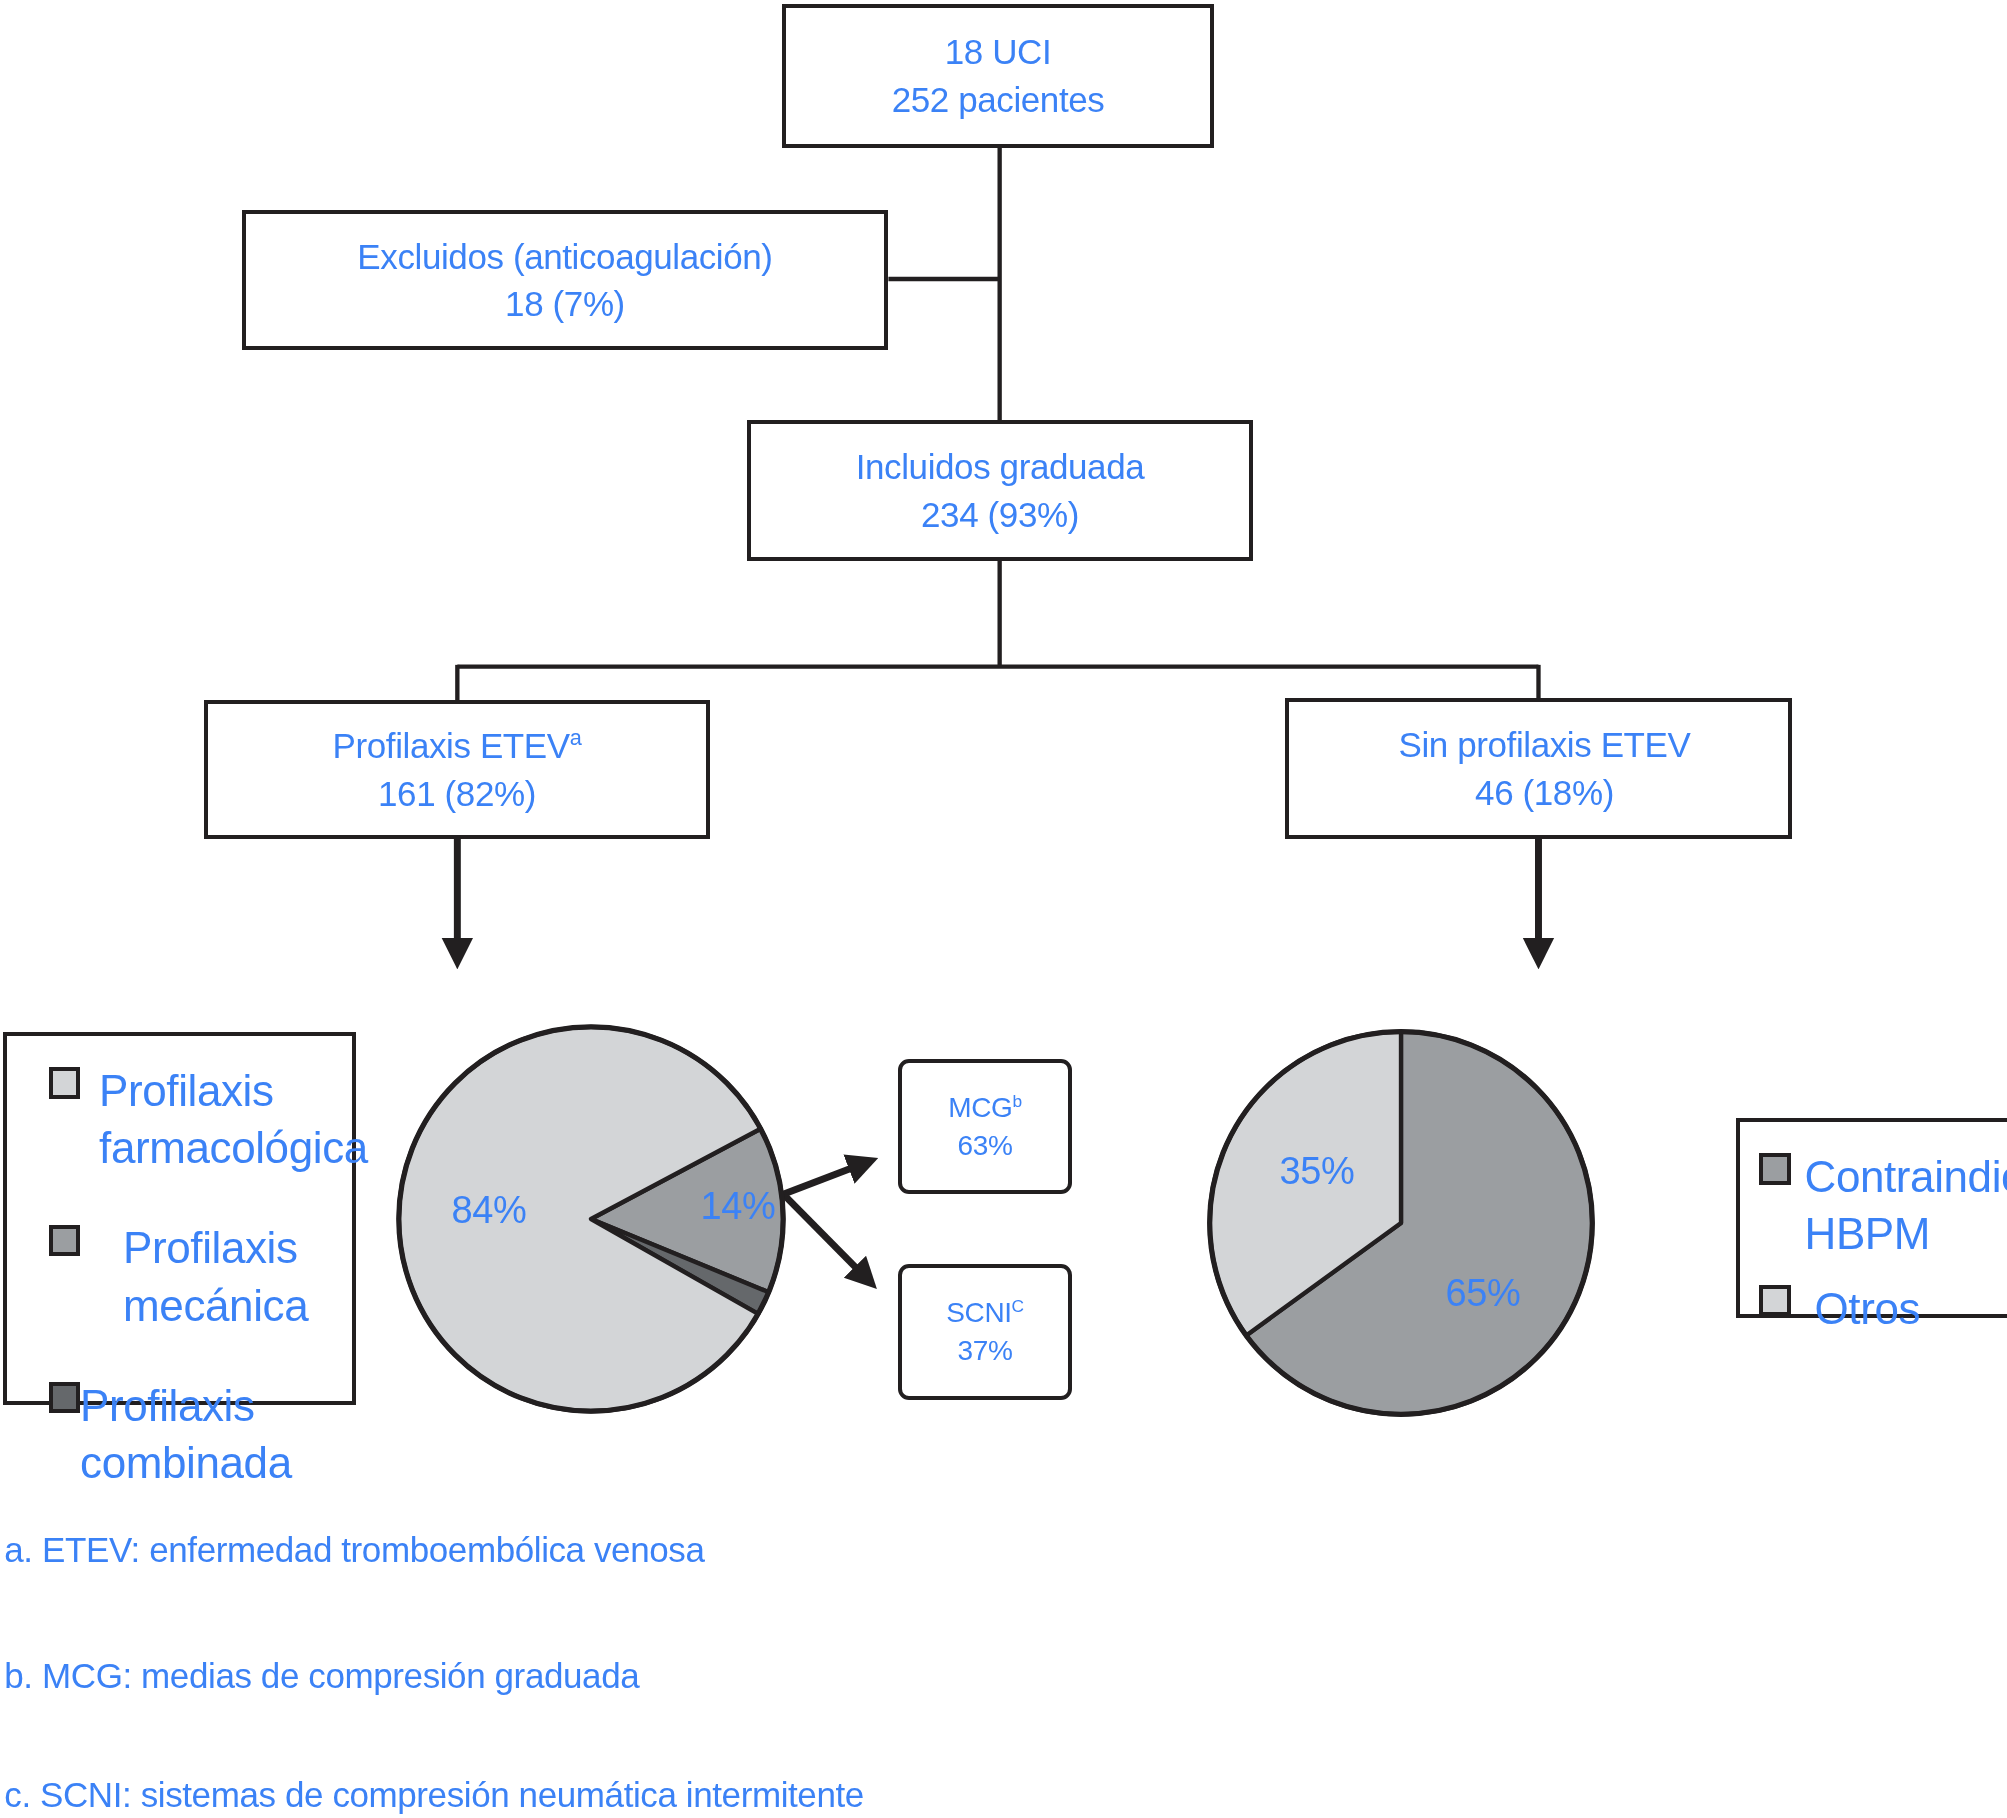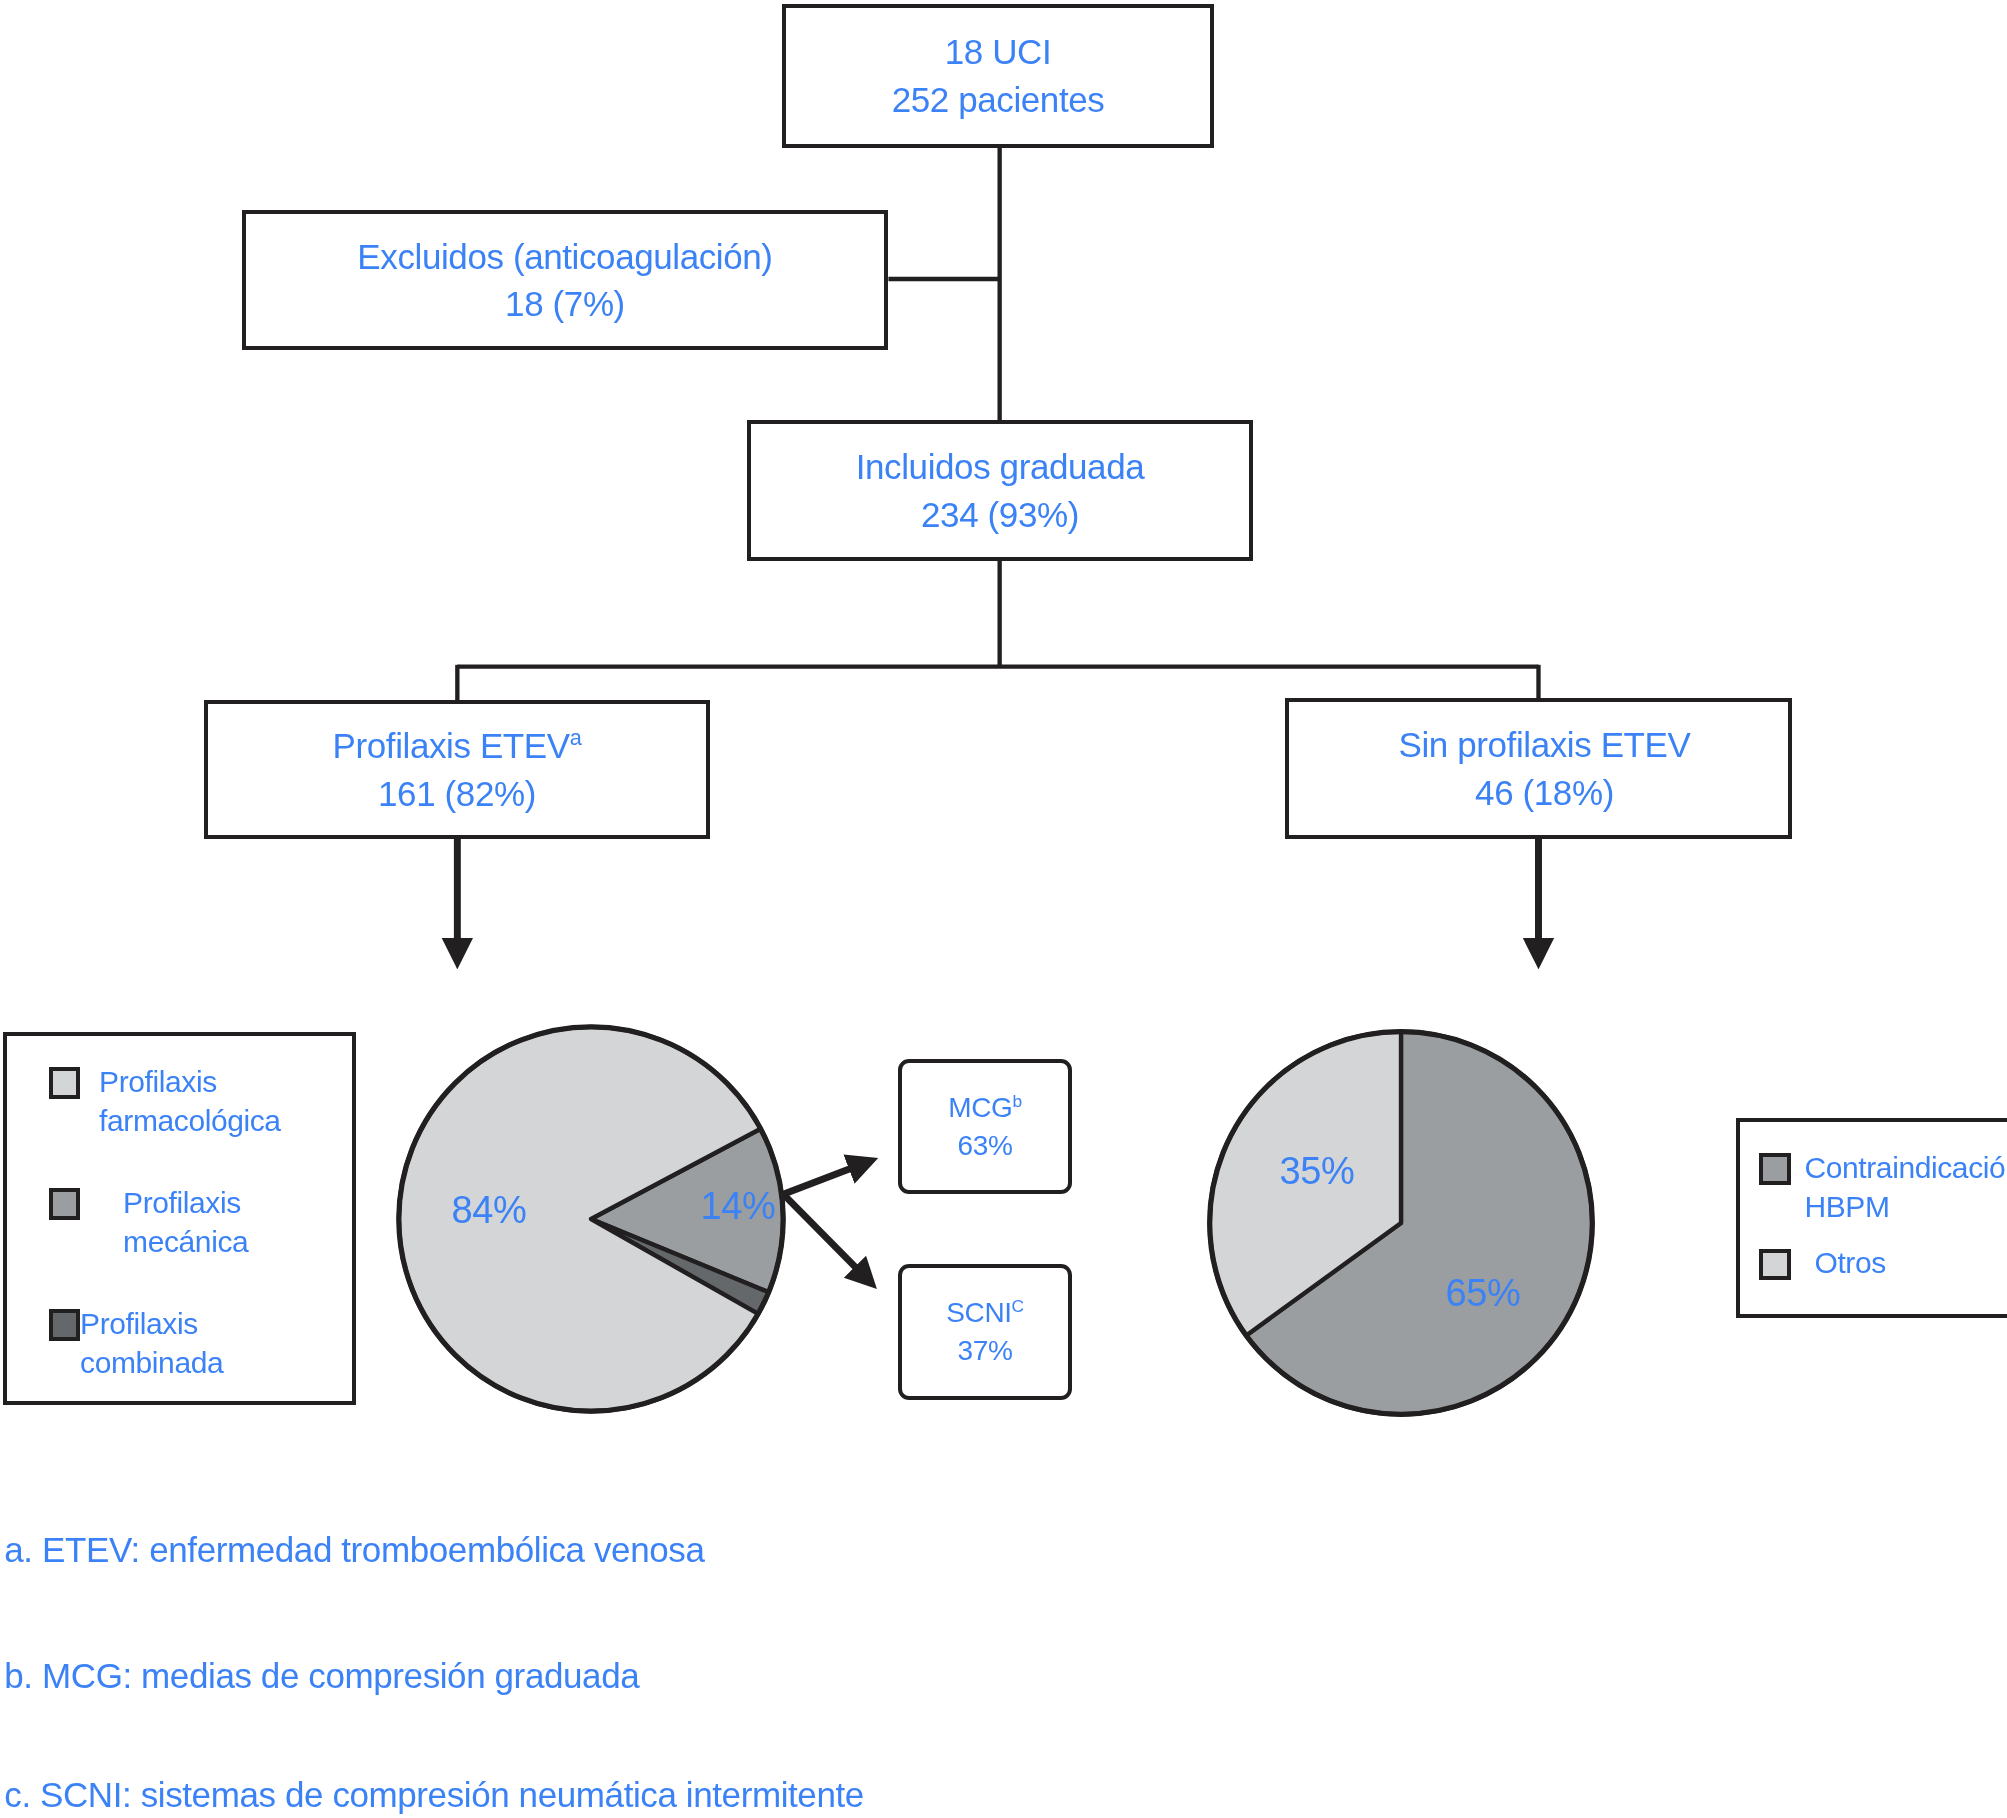--- a/index.html
+++ b/index.html
@@ -15,21 +15,21 @@
     font-size:35px;line-height:1.35;text-align:center;z-index:2;
   }
   .box sup{font-size:62%;line-height:0;vertical-align:super;}
   .small-box{font-size:28px;border-radius:11px;}
   .legend{
     position:absolute;border:4.3px solid #221f20;background:#fff;box-sizing:border-box;
     display:flex;flex-direction:column;z-index:2;
   }
   .legend-item{display:flex;align-items:flex-start;}
   .swatch{width:23.5px;height:23.5px;border:4.3px solid #221f20;flex:none;margin-top:5.2px;}
-  .legend-text{font-size:30px;line-height:1.30;}
+  .legend-text{font-size:44px;line-height:1.30;}
   .pie-svg{position:absolute;z-index:2;}
   .pie-label{
     position:absolute;z-index:3;font-size:38px;transform:translate(-50%,-50%);
     white-space:nowrap;
   }
   .footnote{position:absolute;left:4.3px;font-size:35px;z-index:2;white-space:nowrap;}
 </style>
 </head>
 <body>
 

